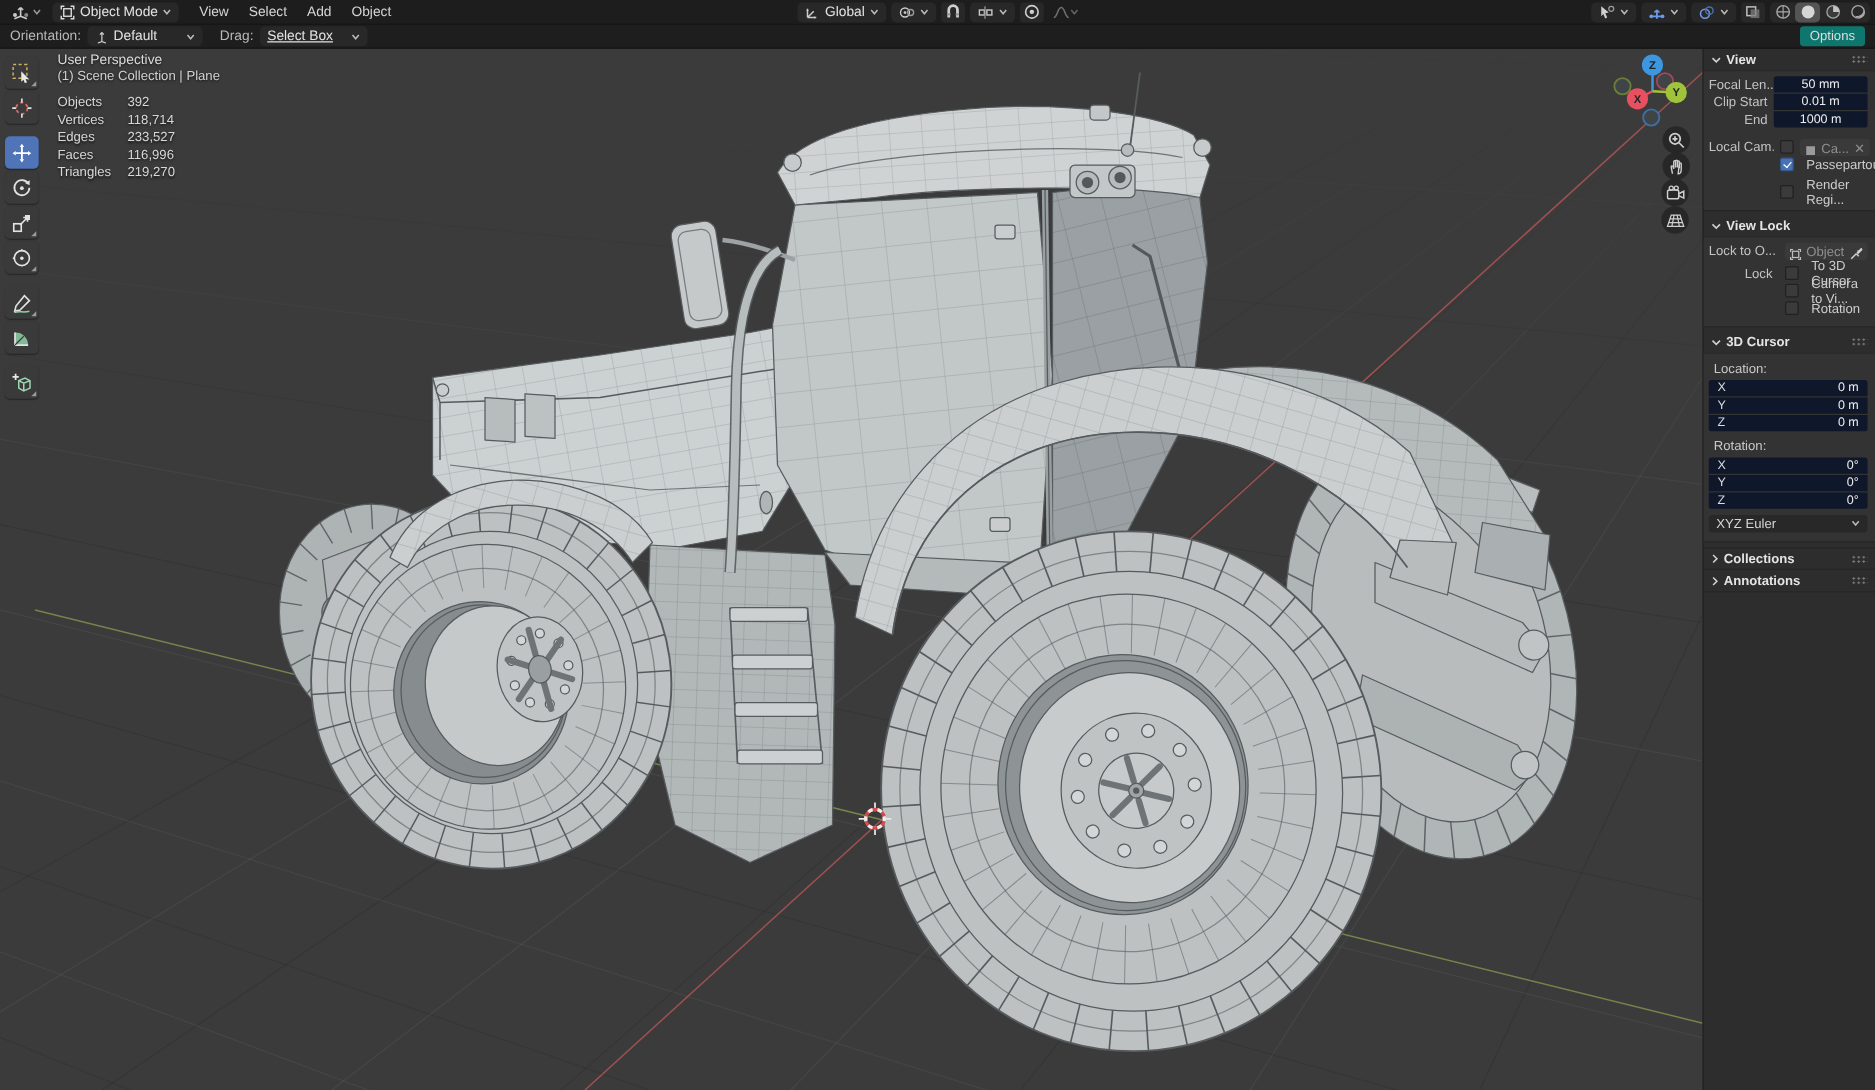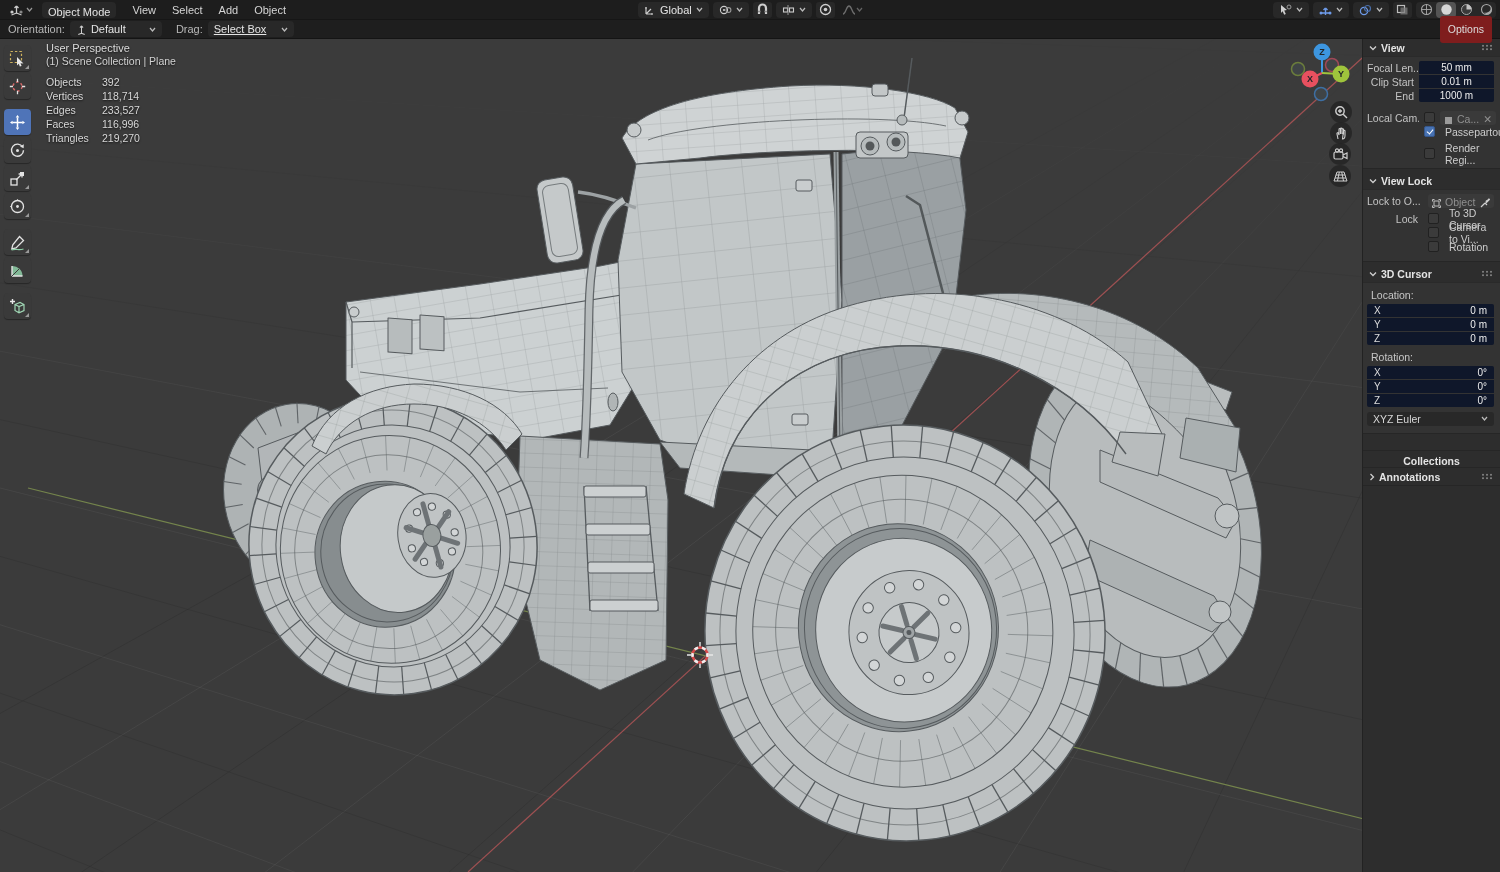--- a/index.html
+++ b/index.html
@@ -15,21 +15,21 @@
           height:16px; padding:0 6px; color:#e4e4e4; font-size:11px; cursor:default; }
   .menu { color:#d5d5d5; font-size:11px; padding:0 8px; height:20px; display:flex; align-items:center; }
   .lbl { color:#b8b8b8; font-size:11px; margin-right:5px; }
   .hgroup { display:flex; align-items:center; gap:4px; }
   .ibtn { display:flex; align-items:center; justify-content:center; height:16px; padding:0 3px;
           border-radius:3px; background:#282828; }
   .ibtn.plain { background:transparent; }
   #shading-group { display:flex; background:#282828; border-radius:4px; height:16px; align-items:center; }
   .shade-btn { width:20px; height:16px; display:flex; align-items:center; justify-content:center; border-radius:4px; }
   .shade-btn.active { background:#545454; }
-  #options-btn { margin-left:auto; background:#7f1d1d; border-radius:3px; height:27px;
+  #options-btn { margin-left:auto; background:#0f766e; border-radius:3px; height:16px;
                  padding:0 8px; color:#dddddd; font-size:10.5px; display:flex; align-items:center; }
 
   
   #toolbar { position:absolute; left:4px; top:45px; z-index:20; display:flex; flex-direction:column; gap:2px; }
   .tgap { height:6px; }
   .tbtn { width:27px; height:26px; background:#3a3a3a; border-radius:4px; display:flex;
           align-items:center; justify-content:center; position:relative; box-shadow:0 1px 1px rgba(0,0,0,.35); }
   .tbtn.active { background:#4f74b8; }
   .tbtn .sub { position:absolute; right:2px; bottom:2px; width:0; height:0;
                border-left:4px solid transparent; border-bottom:4px solid #9a9a9a; }
@@ -531,21 +531,21 @@
     <div class="ibtn plain" style="gap:2px;">
       <svg width="15" height="14" viewBox="0 0 15 14">
         <path d="M7.5 10 V3 M7.5 3 L5.5 5 M7.5 3 L9.5 5 M7.5 10 L2.5 12 M7.5 10 L12.5 12" stroke="#cccccc" stroke-width="1.3" fill="none"></path>
         <circle cx="3" cy="9" r="1.6" fill="#cccccc"></circle>
           <circle cx="12" cy="9" r="1.6" fill="#888888"></circle>
       </svg>
       <svg class="chev" width="7" height="5" viewBox="0 0 7 5">
           <path d="M1 1 L3.5 4 L6 1" stroke="#999" fill="none" stroke-width="1.2"></path>
         </svg>
     </div>
-    <div class="pill" style="margin-left:6px;flex-direction:column;">
+    <div class="pill" style="margin-left:6px;">
       <svg width="12" height="12" viewBox="0 0 12 12">
         <rect x="3" y="3" width="6" height="6" fill="none" stroke="#dddddd" stroke-width="1.1"></rect>
         <path d="M1 3.5 V1 H3.5 M8.5 1 H11 V3.5 M11 8.5 V11 H8.5 M3.5 11 H1 V8.5" stroke="#dddddd" stroke-width="1.1" fill="none"></path>
       </svg>
       <span>Object Mode</span>
       <svg class="chev" width="7" height="5" viewBox="0 0 7 5">
           <path d="M1 1 L3.5 4 L6 1" stroke="#bbb" fill="none" stroke-width="1.2"></path>
         </svg>
     </div>
     <div style="display:flex; margin-left:8px;">
@@ -974,21 +974,21 @@
       <div class="row">
         <div class="ddl">
           <span>XYZ Euler</span>
           <svg class="chev" width="7" height="5" viewBox="0 0 7 5">
               <path d="M1 1 L3.5 4 L6 1" stroke="#bbb" fill="none" stroke-width="1.2"></path>
             </svg>
         </div>
       </div>
     </div>
 
-    <div class="sect-hd" style="margin-top:16px; border-top:1px solid #262626; border-bottom:1px solid #262626; height:18px;flex-direction:column;">
+    <div class="sect-hd" style="margin-top:4px; border-top:1px solid #262626; border-bottom:1px solid #262626; height:18px;">
       <svg class="chev" width="6" height="8" viewBox="0 0 6 8">
           <path d="M1.5 1 L4.5 4 L1.5 7" stroke="#cfcfcf" fill="none" stroke-width="1.3"></path>
         </svg>
       <span style="font-weight:bold;">Collections</span>
       <span class="grip"></span>
     </div>
     <div class="sect-hd" style="border-bottom:1px solid #262626; height:18px;">
       <svg class="chev" width="6" height="8" viewBox="0 0 6 8">
           <path d="M1.5 1 L4.5 4 L1.5 7" stroke="#cfcfcf" fill="none" stroke-width="1.3"></path>
         </svg>

